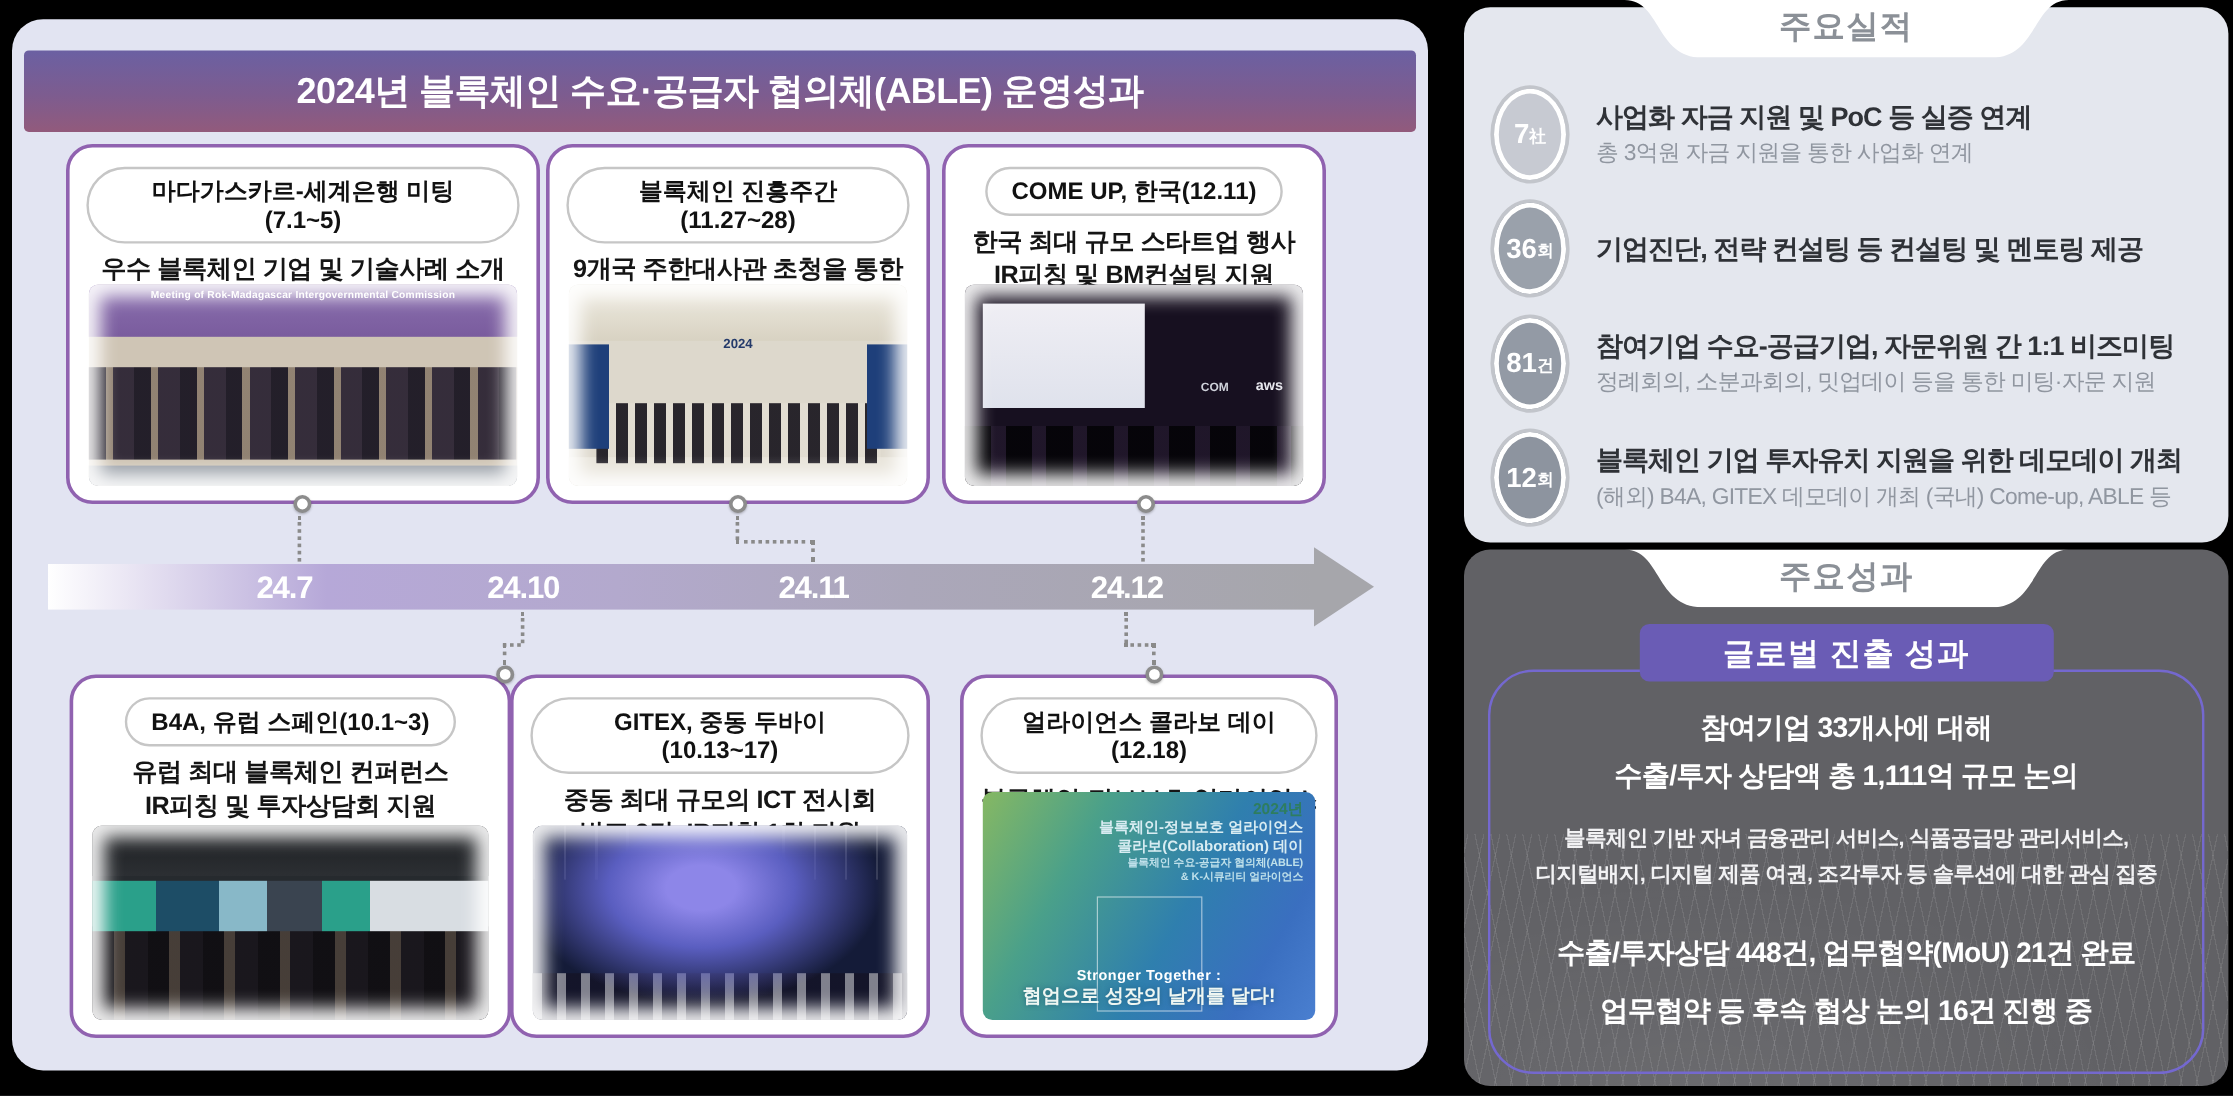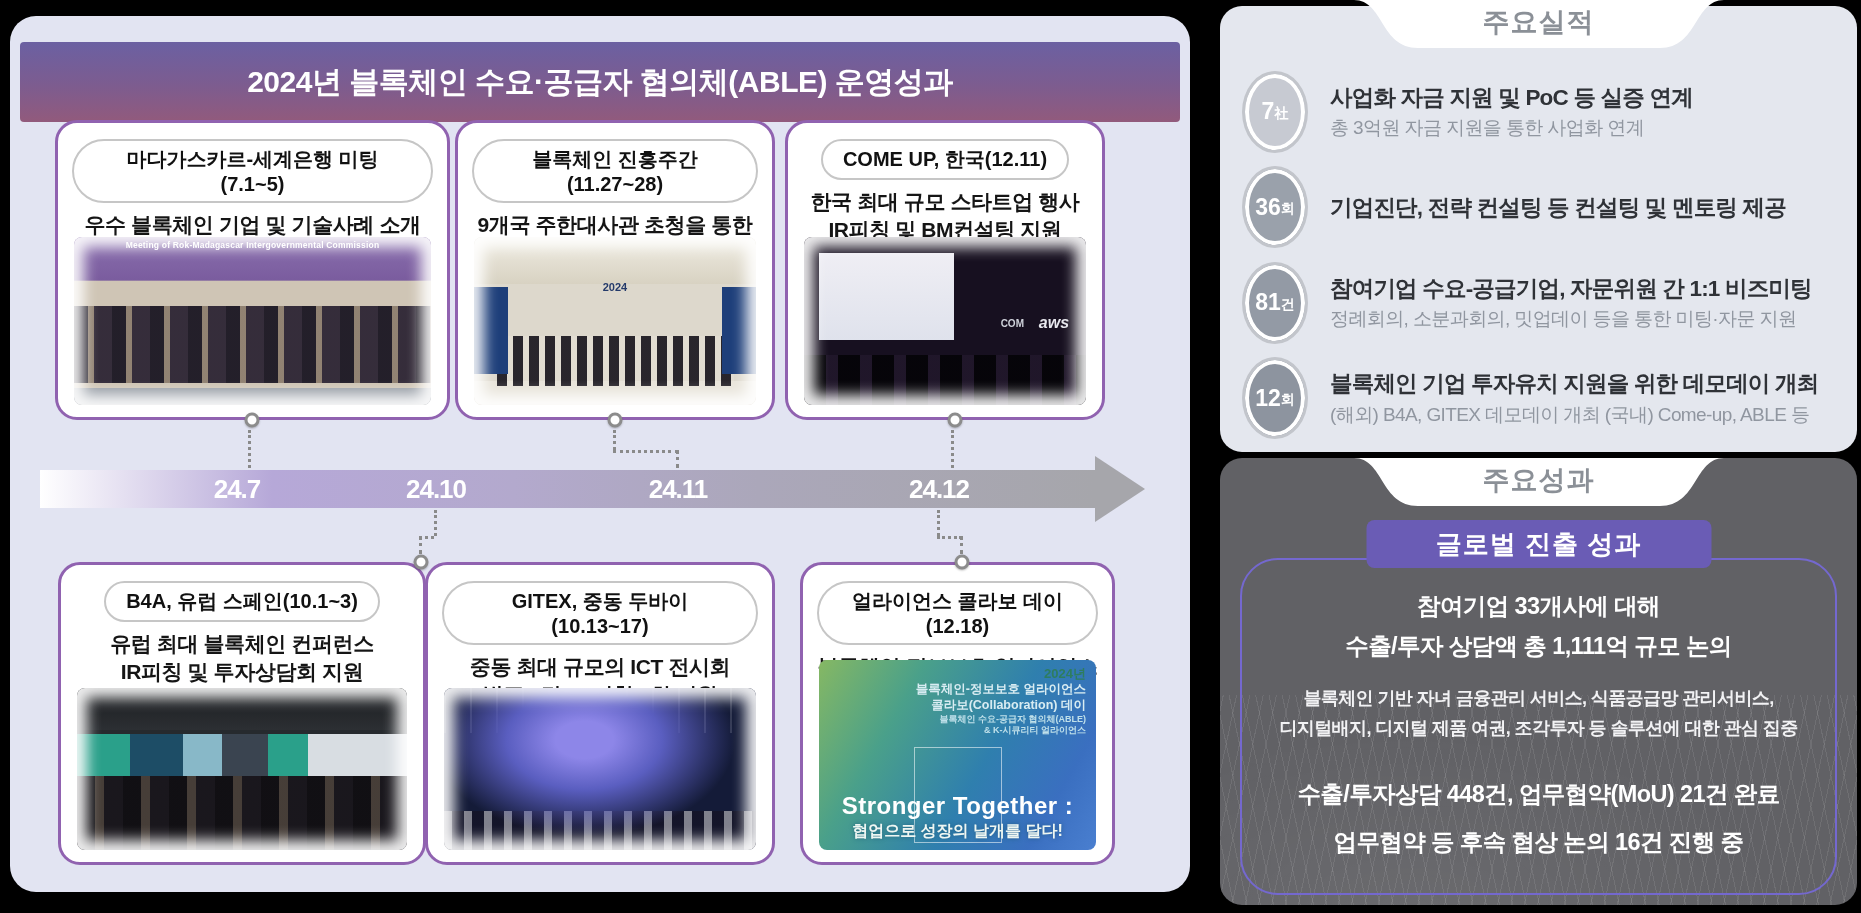--- a/index.html
+++ b/index.html
@@ -15,21 +15,21 @@
     --timeline-purple:#b6a8d8;
   }
   *{margin:0;padding:0;box-sizing:border-box;}
   html,body{background:#000;}
   body{font-family:"Liberation Sans","DejaVu Sans",sans-serif;}
   .canvas{position:relative;width:1861px;height:913px;background:#000;overflow:hidden;}
 
   
   .left-panel{position:absolute;left:10px;top:16px;width:1180px;height:876px;
     background:var(--panel-lavender,#e2e4f2);border-radius:26px;}
-  .banner{position:absolute;left:10px;top:26px;width:1160px;height:80px;border-radius:4px;
+  .banner{position:absolute;left:10px;top:26px;width:1160px;height:68px;border-radius:4px;
     background:linear-gradient(180deg,var(--banner-top,#6b60a2) 0%,#7d5c8f 55%,var(--banner-bottom,#925a7c) 100%);
     display:flex;align-items:center;justify-content:center;text-align:center;}
   .banner-title{color:#fff;font-size:30px;font-weight:700;letter-spacing:-0.5px;}
 
   .card{position:absolute;background:#fff;border:3px solid var(--accent-purple,#9062b0);
     border-radius:22px;padding:12px 14px 12px;}
   .pill{margin:4px auto 8px;display:block;width:max-content;max-width:100%;
     background:#fff;border:2px solid #c6c6c6;border-radius:999px;
     padding:5px 20px;font-size:20px;font-weight:700;color:#111;text-align:center;}
   .card-text{text-align:center;font-size:21px;font-weight:600;color:#151515;line-height:1.35;letter-spacing:-0.4px;}
@@ -56,21 +56,21 @@
     background-position:0 0,0 62%,50% 84%,0 100%;}
   .photo2-sign{position:absolute;top:26%;left:0;right:0;text-align:center;color:#243a6a;
     font-size:11px;font-weight:700;}
   .photo3{height:168px;background-color:#171020;background-repeat:no-repeat;
     background-image:
       linear-gradient(#efeef4,#dfe2ec),
       repeating-linear-gradient(90deg,rgba(5,4,8,.95) 0 22px,rgba(34,24,44,.8) 22px 34px);
     background-size:48% 52%,100% 30%;
     background-position:10% 20%,0 100%;}
   .photo3-logo1{position:absolute;right:22%;top:48%;color:#cfd2da;font-size:10px;font-weight:700;padding-left:44px;}
-  .photo3-logo2{position:absolute;right:6%;top:46%;color:#e8e8ee;font-size:16px;font-weight:700;font-style:italic;}
+  .photo3-logo2{position:absolute;right:6%;top:46%;color:#e8e8ee;font-size:12px;font-weight:700;}
   .photo4{height:162px;background-color:#262a2e;background-repeat:no-repeat;
     background-image:
       linear-gradient(#1b1d20,#2c2f33),
       linear-gradient(90deg,#2aa08a 0 16%,#1d4d66 16% 32%,#88b8c8 32% 44%,#3a4450 44% 58%,#2aa08a 58% 70%,#d8dde2 70% 100%),
       repeating-linear-gradient(90deg,rgba(16,14,18,.95) 0 18px,rgba(84,70,60,.7) 18px 27px,rgba(25,22,28,.95) 27px 46px);
     background-size:100% 26%,100% 26%,100% 48%;
     background-position:0 0,0 38%,0 100%;}
   .photo5{height:162px;background-color:#141b38;background-repeat:no-repeat;
     background-image:
       radial-gradient(ellipse at 45% 32%,#8d86e8 0 12%,#5a5ec0 32%,rgba(20,27,56,0) 62%),
@@ -80,21 +80,21 @@
     background-position:0 0,0 0,0 100%;}
   .poster{height:190px;border-radius:8px;overflow:hidden;position:absolute;left:16px;right:16px;bottom:12px;
     background:linear-gradient(120deg,#86b863 0%,#4aa08a 28%,#2f7fae 58%,#3a6fc0 82%,#4a7fd0 100%);}
   .poster-top{position:absolute;top:6px;right:10px;text-align:right;line-height:1.25;}
   .poster-l1{color:#2e7d5f;font-size:13px;font-weight:700;}
   .poster-l2,.poster-l3{color:#d8ecf2;font-size:12.5px;font-weight:700;}
   .poster-l4,.poster-l5{color:#bfe0ea;font-size:9px;font-weight:700;}
   .poster-frame{position:absolute;left:50%;top:46%;width:88px;height:96px;transform:translateX(-50%);
     border:1px solid rgba(255,255,255,.55);}
   .poster-bottom{position:absolute;left:0;right:0;bottom:10px;text-align:center;line-height:1.2;}
-  .poster-l6{color:#fff;font-size:24px;font-weight:700;letter-spacing:.5px;}
+  .poster-l6{color:#fff;font-size:12px;font-weight:700;letter-spacing:.5px;}
   .poster-l7{color:#eef6f2;font-size:16px;font-weight:700;text-shadow:0 0 4px rgba(30,90,120,.8);}
 
   
   .timeline-band{position:absolute;left:30px;top:454px;width:1055px;height:38px;
     background:linear-gradient(90deg,#ffffff 0%,var(--timeline-purple,#b6a8d8) 22%,#b3a9cd 45%,#aba7ba 68%,#a6a6ab 100%);}
   .timeline-head{position:absolute;left:1085px;top:440px;width:0;height:0;
     border-top:33px solid transparent;border-bottom:33px solid transparent;border-left:50px solid #a6a6ab;}
   .timeline-label{position:absolute;top:458px;transform:translateX(-50%);
     color:#fff;font-size:26px;font-weight:700;letter-spacing:-1px;}
 

